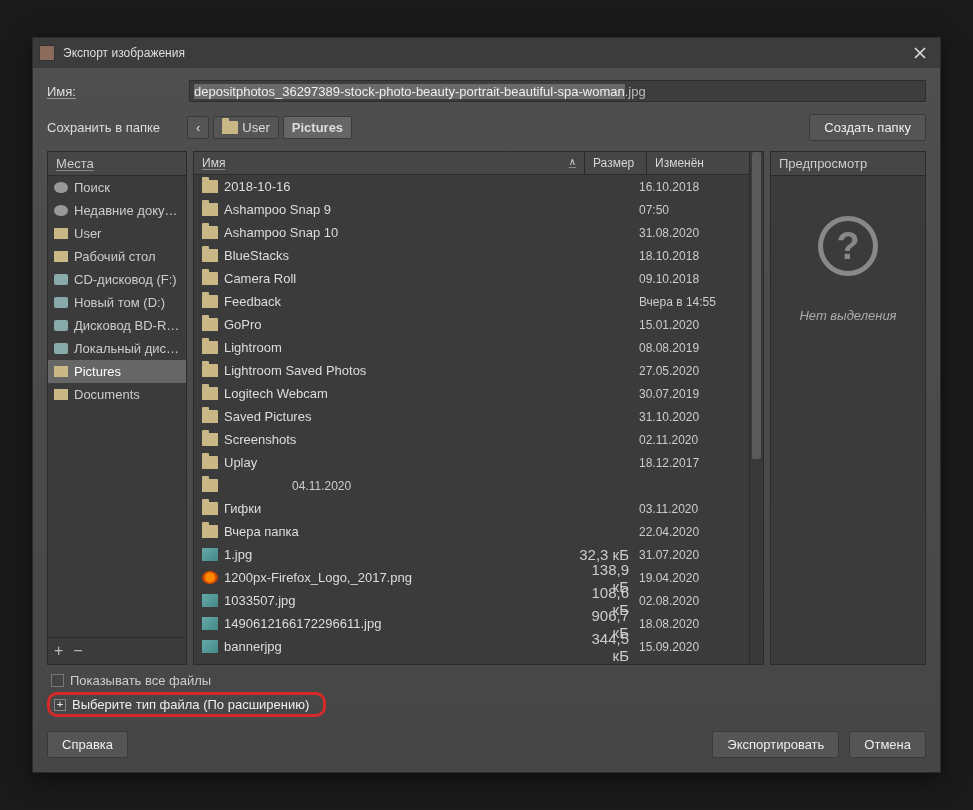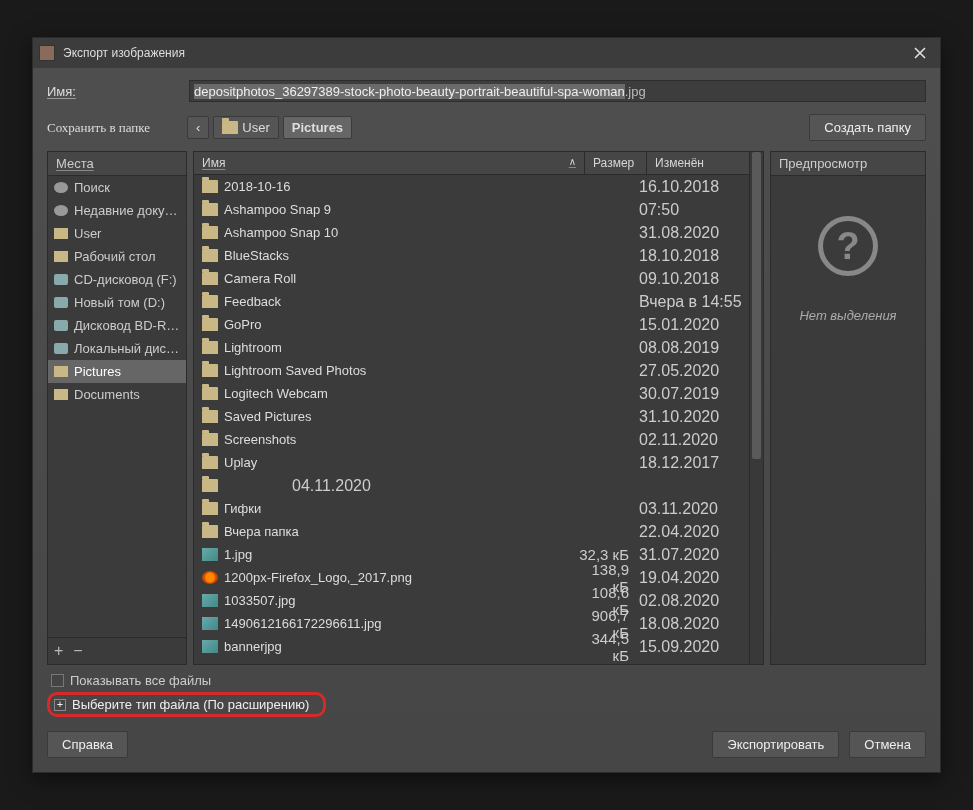--- a/index.html
+++ b/index.html
@@ -41,21 +41,21 @@
 .row-name label { width: 130px; text-decoration: underline; text-decoration-color: #999; text-underline-offset: 2px; color: #ddd; }
 .row-name .input {
   flex: 1; height: 22px; background: #3d3d3d; border: 1px solid #2d2d2d;
   color: #bbb; padding: 0 4px; display: flex; align-items: center; overflow: hidden; white-space: nowrap;
 }
 .row-name .input .sel { background: #6a6a6a; color: #eee; }
 .row-path {
   display: flex; align-items: center; gap: 10px;
   padding: 8px 14px 10px 14px;
 }
-.row-path .lbl { width: 130px; color: #ddd; font-family: Liberation Serif, serif; }
+.row-path .lbl { width: 130px; color: #ddd; }
 .crumbs { display: flex; gap: 4px; }
 .crumb {
   background: #555; border: 1px solid #3a3a3a; border-radius: 2px;
   padding: 3px 8px; color: #ddd; display: flex; align-items: center; gap: 4px;
 }
 .crumb.active { background: #666; font-weight: bold; }
 .spacer { flex: 1; }
 .btn {
   background: #555; border: 1px solid #3a3a3a; border-radius: 2px;
   padding: 5px 14px; color: #eee; cursor: pointer;
@@ -78,21 +78,21 @@
 .colhead .c.name { flex: 1; display: flex; justify-content: space-between; text-decoration: underline; text-underline-offset: 2px; text-decoration-color: #888; }
 .colhead .c.size { width: 62px; }
 .colhead .c.mod { width: 102px; border-right: none; }
 .list { flex: 1; overflow: hidden; }
 .item {
   display: flex; align-items: center; padding: 2px 8px; gap: 6px;
   height: 23px; color: #ddd;
 }
 .item .nm { flex: 1; white-space: nowrap; overflow: hidden; text-overflow: ellipsis; }
 .item .sz { width: 62px; text-align: right; padding-right: 4px; font-size: 15px; color: #ccc; }
-.item .md { width: 102px; font-size: 16px; color: #ccc; white-space: nowrap; }
+.item .md { width: 102px; font-size: 12px; color: #ccc; white-space: nowrap; }
 .icon { width: 16px; height: 13px; flex-shrink: 0; }
 .foldericon { background: #c9b885; border-radius: 1px 1px 0 0; position: relative; }
 .foldericon::before { content:""; position:absolute; top:-3px; left:0; width:7px; height:3px; background:#c9b885; border-radius:1px 1px 0 0; }
 .jpgicon { background: linear-gradient(135deg,#6aa,#488); }
 .pngicon { background: radial-gradient(circle,#f80 40%,#c40 60%); border-radius:50%; }
 .places .phead { padding: 4px 8px; background: #464646; border-bottom: 1px solid #2b2b2b; text-decoration: underline; text-underline-offset: 2px; text-decoration-color: #888; }
 .places .pitem {
   display: flex; align-items: center; gap: 6px; padding: 3px 6px; height: 23px;
   white-space: nowrap; overflow: hidden; color: #ccc;
 }

